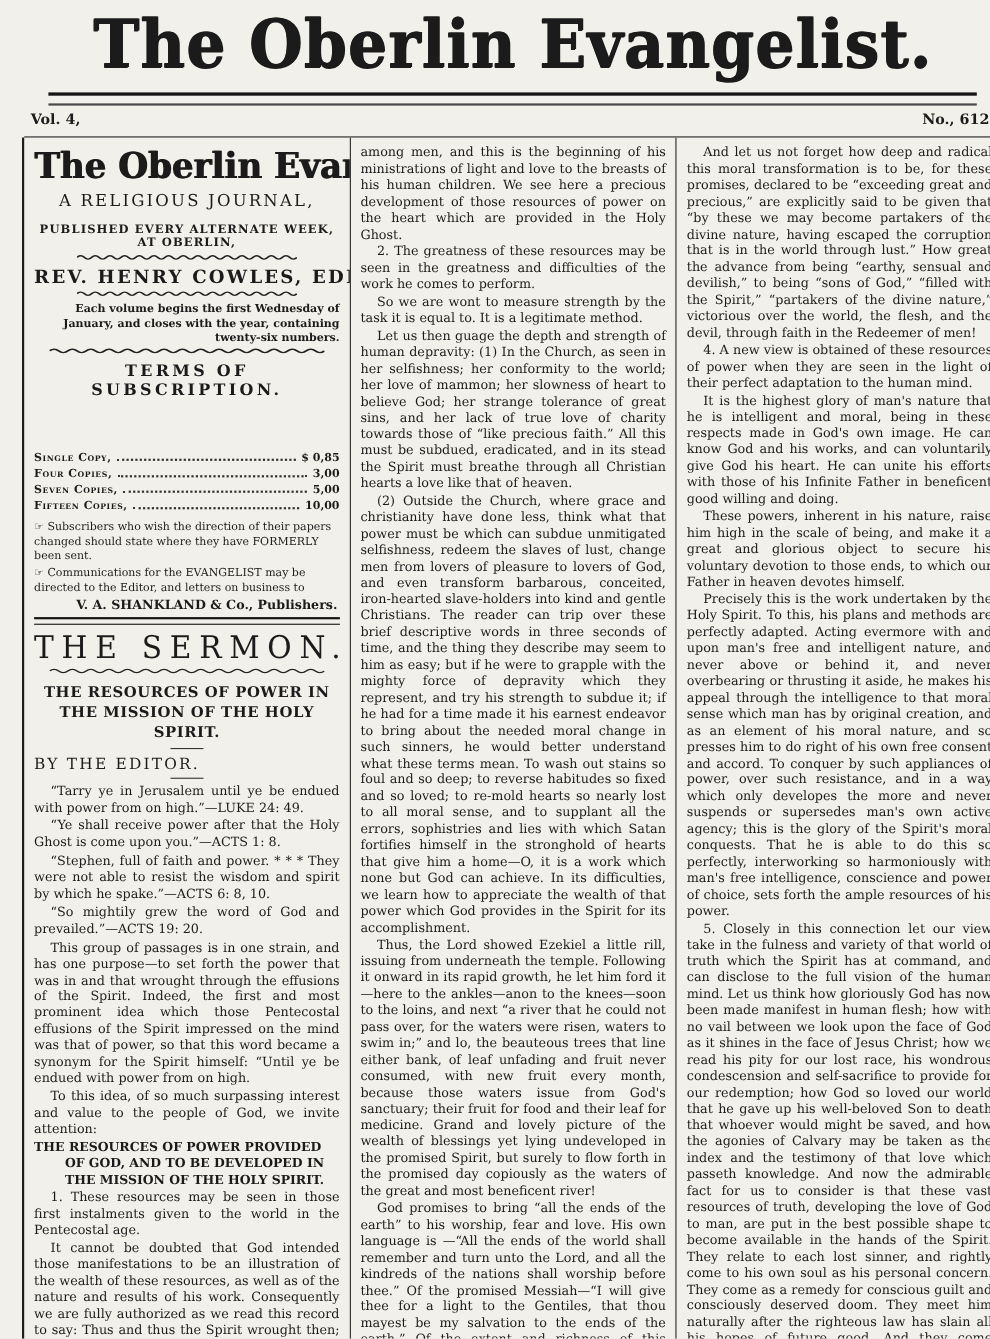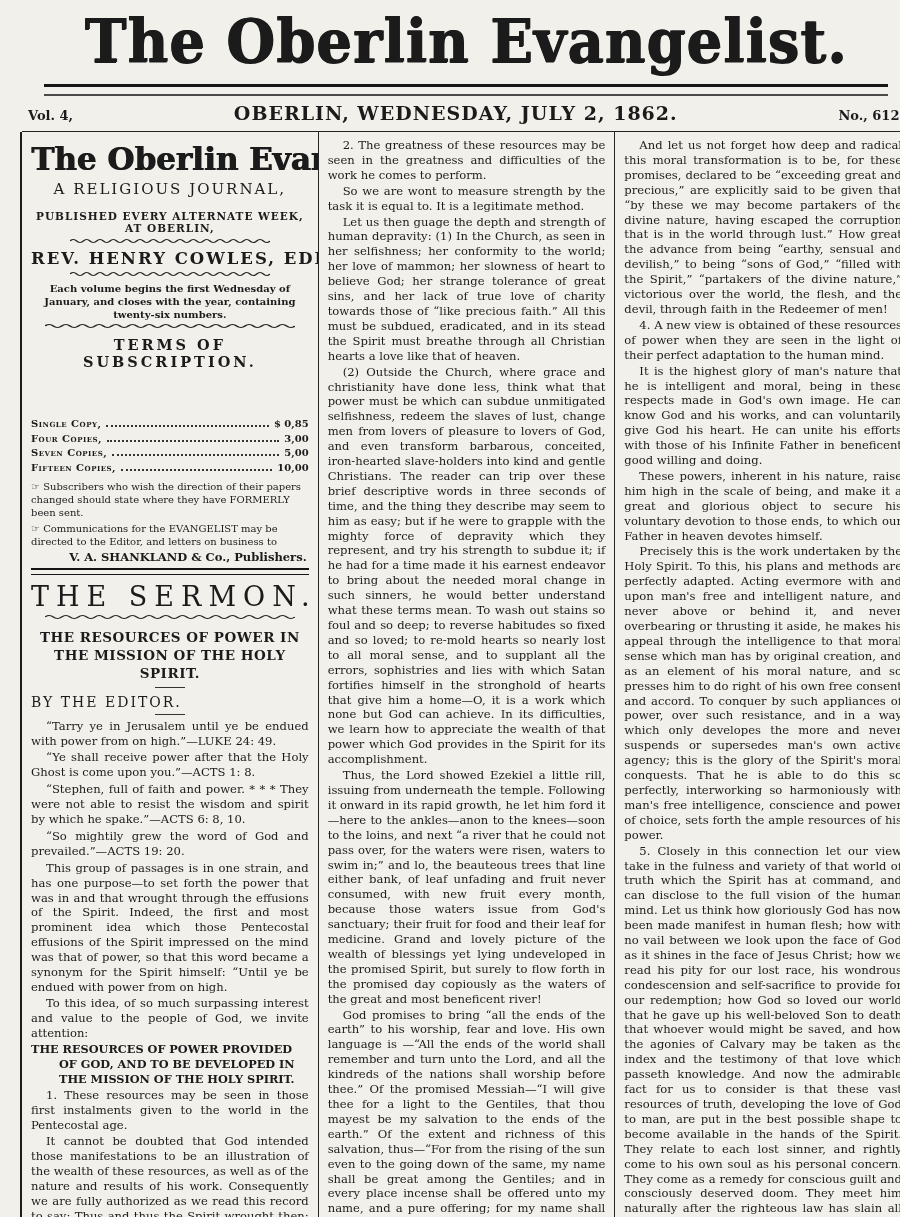--- a/index.html
+++ b/index.html
@@ -36,21 +36,21 @@
   .col.mid{ border-left:1px solid #262626;border-right:1px solid #262626; }
   
   .nameplate{ text-align:center; }
   .nameplate .np-title{
     margin:2px 0 4px 0;font-size:31px;font-weight:bold;letter-spacing:0;
     text-shadow:1px 0 0 #1b1b1b;white-space:nowrap;transform:scaleY(1.05);
   }
   .np-journal{font-size:15px;letter-spacing:2px;margin:4px 0;}
   .np-published{font-size:10.5px;font-weight:bold;letter-spacing:1px;margin:12px 0 4px 0;}
   .np-editor{font-size:16.5px;font-weight:bold;letter-spacing:2px;margin:5px 0 3px 0;white-space:nowrap;}
-  .np-note{font-size:10px;font-weight:bold;text-align:center;margin:5px 0 2px 0;line-height:1.3;}
+  .np-note{font-size:10px;font-weight:bold;text-align:right;margin:5px 0 2px 0;line-height:1.3;}
   .wave{display:block;width:200px;height:6px;margin:2px auto;}
   .wave.wide{width:250px;}
   .terms-title{font-size:14.5px;font-weight:bold;letter-spacing:3px;margin:7px 0 4px 0;}
   .terms{font-size:10px;font-weight:bold;text-align:right;margin-top:47px;}
   .term-row{display:flex;align-items:baseline;line-height:1.45;}
   .term-row .t-label{font-variant:small-caps;letter-spacing:.5px;}
   .term-row .leader{flex:1;border-bottom:2px dotted #333;margin:0 5px 3px 5px;}
   .notices{font-size:10px;text-align:left;line-height:1.32;margin-top:5px;}
   .notices p{margin:2px 0;}
   .np-publisher{font-size:11.5px;font-weight:bold;text-align:right;margin:2px 2px 4px 0;}
@@ -81,21 +81,20 @@
 
 <div class="page">
 
   <div class="masthead">
     <h1>The Oberlin Evangelist.</h1>
   </div>
   <div class="masthead-rule"></div>
 
   <div class="dateline">
     <span class="vol">Vol. 4,</span>
-    <span class="center">OBERLIN, WEDNESDAY, JULY 2, 1862.</span>
     <span class="num">No., 612.</span>
   </div>
   <div class="dateline-rule"></div>
 
   <div class="cols">
 
     <div class="col">
       <div class="nameplate">
         <div class="np-title">The Oberlin Evangelist.</div>
         <div class="np-journal">A RELIGIOUS JOURNAL,</div>
@@ -166,20 +165,21 @@
         <p class="thesis flush">THE RESOURCES OF POWER PROVIDED OF GOD, AND TO BE DEVELOPED IN THE MISSION OF THE HOLY SPIRIT.</p>
       </div>
       <div class="bodytext">
           <p>1. These resources may be seen in those first instalments given to the world in the Pentecostal age.</p>
           <p>It cannot be doubted that God intended those manifestations to be an illustration of the wealth of these resources, as well as of the nature and results of his work. Consequently we are fully authorized as we read this record to say: Thus and thus the Spirit wrought then; even so he might work now. Three thousand Jews, some of them fearfully hard-hearted, bigoted and Pharisaical, were yet smitten in heart by one sermon, or rather, by the Holy Spirit that was in and with that sermon: so might another three thousand be convicted and converted in our day by the same power. This power touched the heart of Saul “yet breathing out threatenings and slaughter,” and turned him to preach, his life long the faith, which once he destroyed. The same power might touch hundreds more, equally far apparently from God and equally efficient when converted. “The Spirit fell also on the brethren, etc.;” the timid are bold; the vacillating are firm; the dark and narrow-minded comprehend the rich and gloriously deep things of the gospel; and those who used to contend sharply which should be the greatest have now but one heart and one soul. There the record stands—full of light, the very air of it balmy with love; and a glory of power all over it tells you that heaven has been opened and some divine agency has descended thence to earth, never known here before. Ah, those were wonderful days. Their moral record is a new page in the history of our world. God has indeed come down to dwell</p>
         </div>
     </div>
 
     <div class="col mid">
       <div class="bodytext">
+          <p class="flush">among men, and this is the beginning of his ministrations of light and love to the breasts of his human children. We see here a precious development of those resources of power on the heart which are provided in the Holy Ghost.</p>
           <p>2. The greatness of these resources may be seen in the greatness and difficulties of the work he comes to perform.</p>
           <p>So we are wont to measure strength by the task it is equal to. It is a legitimate method.</p>
           <p>Let us then guage the depth and strength of human depravity: (1) In the Church, as seen in her selfishness; her conformity to the world; her love of mammon; her slowness of heart to believe God; her strange tolerance of great sins, and her lack of true love of charity towards those of “like precious faith.” All this must be subdued, eradicated, and in its stead the Spirit must breathe through all Christian hearts a love like that of heaven.</p>
           <p>(2) Outside the Church, where grace and christianity have done less, think what that power must be which can subdue unmitigated selfishness, redeem the slaves of lust, change men from lovers of pleasure to lovers of God, and even transform barbarous, conceited, iron-hearted slave-holders into kind and gentle Christians. The reader can trip over these brief descriptive words in three seconds of time, and the thing they describe may seem to him as easy; but if he were to grapple with the mighty force of depravity which they represent, and try his strength to subdue it; if he had for a time made it his earnest endeavor to bring about the needed moral change in such sinners, he would better understand what these terms mean. To wash out stains so foul and so deep; to reverse habitudes so fixed and so loved; to re-mold hearts so nearly lost to all moral sense, and to supplant all the errors, sophistries and lies with which Satan fortifies himself in the stronghold of hearts that give him a home—O, it is a work which none but God can achieve. In its difficulties, we learn how to appreciate the wealth of that power which God provides in the Spirit for its accomplishment.</p>
           <p>Thus, the Lord showed Ezekiel a little rill, issuing from underneath the temple. Following it onward in its rapid growth, he let him ford it—here to the ankles—anon to the knees—soon to the loins, and next “a river that he could not pass over, for the waters were risen, waters to swim in;” and lo, the beauteous trees that line either bank, of leaf unfading and fruit never consumed, with new fruit every month, because those waters issue from God's sanctuary; their fruit for food and their leaf for medicine. Grand and lovely picture of the wealth of blessings yet lying undeveloped in the promised Spirit, but surely to flow forth in the promised day copiously as the waters of the great and most beneficent river!</p>
           <p>God promises to bring “all the ends of the earth” to his worship, fear and love. His own language is —“All the ends of the world shall remember and turn unto the Lord, and all the kindreds of the nations shall worship before thee.” Of the promised Messiah—“I will give thee for a light to the Gentiles, that thou mayest be my salvation to the ends of the earth.” Of the extent and richness of this salvation, thus—“For from the rising of the sun even to the going down of the same, my name shall be great among the Gentiles; and in every place incense shall be offered unto my name, and a pure offering; for my name shall be great among the heathen, saith the Lord of Hosts.”</p>
         </div>
     </div>
 
     <div class="col">

